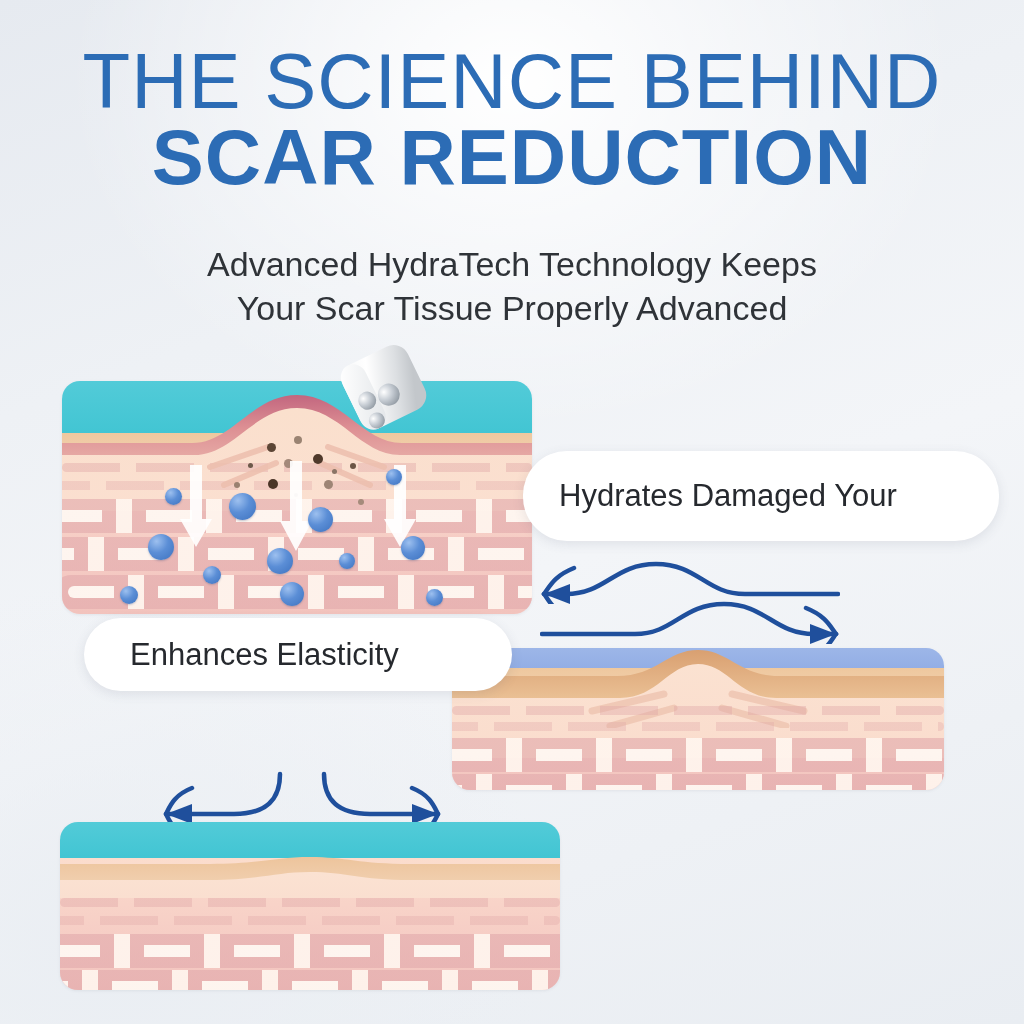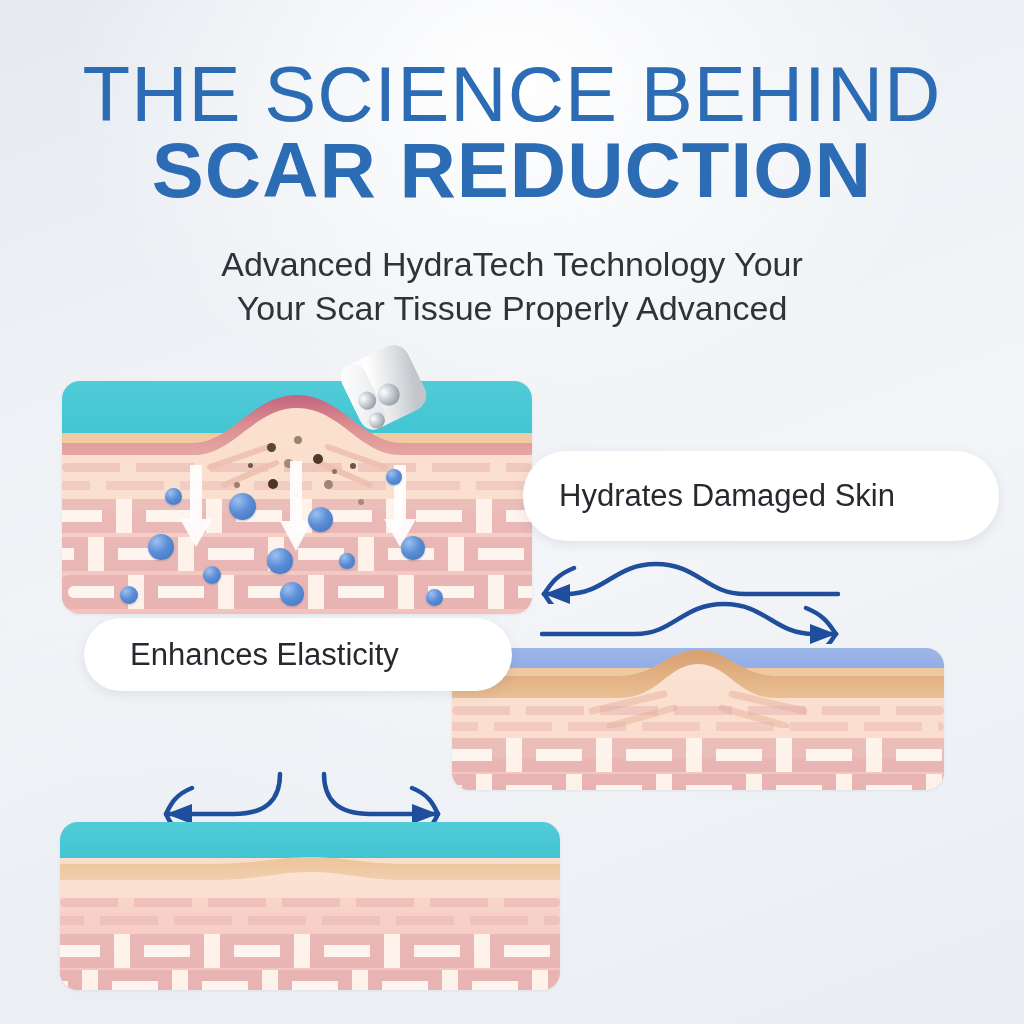--- a/index.html
+++ b/index.html
@@ -17,21 +17,20 @@
   }
 
   
   .title{
     position:absolute;left:0;right:0;top:44px;
     text-align:center;
     font-size:78px;line-height:0.97;
     font-weight:400;letter-spacing:1px;
     color:#2c6cb5;
     font-family:"Liberation Sans", sans-serif;
-    margin-top:13px;
   }
   .title .l2{display:block;font-weight:bold;}
   .subtitle{
     position:absolute;left:0;right:0;top:243px;
     text-align:center;
     font-size:34px;line-height:1.28;
     color:#2f3338;font-weight:400;
   }
   .subtitle .s2{display:block;}
 
@@ -112,21 +111,21 @@
 <body>
 
 <div id="stage">
 
   <div class="title">
     <span>THE SCIENCE BEHIND</span>
     <span class="l2">SCAR REDUCTION</span>
   </div>
 
   <div class="subtitle">
-    <span>Advanced HydraTech Technology Your</span>
+    <span>Advanced HydraTech Technology Keeps</span>
     <span class="s2">Your Scar Tissue Properly Advanced</span>
   </div>
 
   <div class="panel" style="left:62px;top:381px;width:470px;height:233px;">
 
     <div class="layer surface-teal" style="top:0;height:62px;"></div>
 
     <div class="layer dermis" style="top:52px;height:181px;"></div>
 
     <div class="layer tan" style="top:52px;height:22px;opacity:.95;"></div>
@@ -220,21 +219,21 @@
     <g transform="rotate(-26 51 48)">
       <rect x="14" y="8" width="72" height="70" rx="16" fill="url(#bodyg)"></rect>
       <rect x="14" y="8" width="26" height="70" rx="14" fill="url(#faceg)"></rect>
       <circle cx="29" cy="48" r="9" fill="url(#ballg)"></circle>
       <circle cx="29" cy="70" r="8" fill="url(#ballg)"></circle>
       <circle cx="51" cy="52" r="11" fill="url(#ballg)"></circle>
     </g>
   </svg>
 
   <div class="card" style="left:523px;top:451px;width:440px;height:90px;padding-left:36px;">
-    <span>Hydrates Damaged Skin</span>
+    <span>Hydrates Damaged Your</span>
   </div>
 
   <svg class="connector" style="left:530px;top:558px;width:310px;height:46px;" viewBox="0 0 310 46">
     <g fill="none" stroke="#1f4f9c" stroke-width="4.5" stroke-linecap="round">
       <path d="M308,36 L215,36 C176,36 168,6 126,6 C84,6 76,36 36,36 L14,36"></path>
       <path d="M44,10 C24,18 20,28 14,36 C20,44 24,54 44,62"></path>
     </g>
     <path d="M14,36 L40,26 L40,46 Z" fill="#1f4f9c"></path>
   </svg>
 

